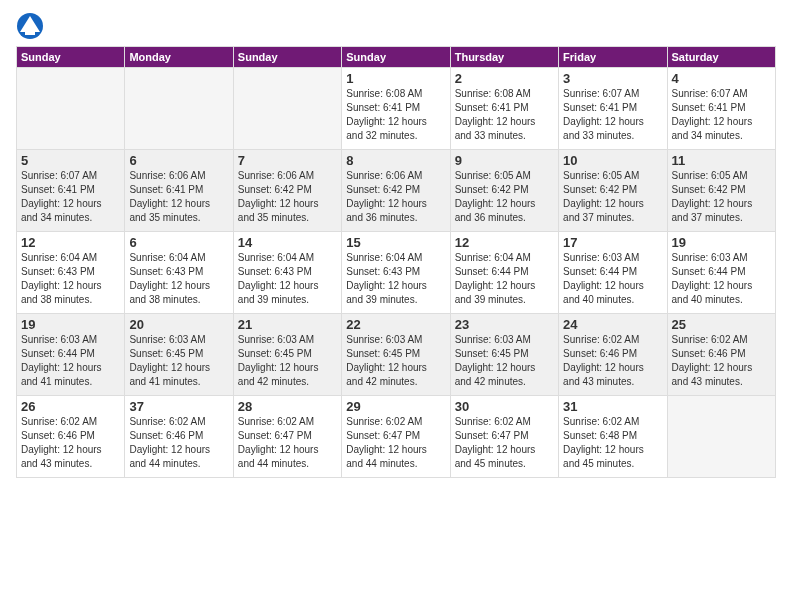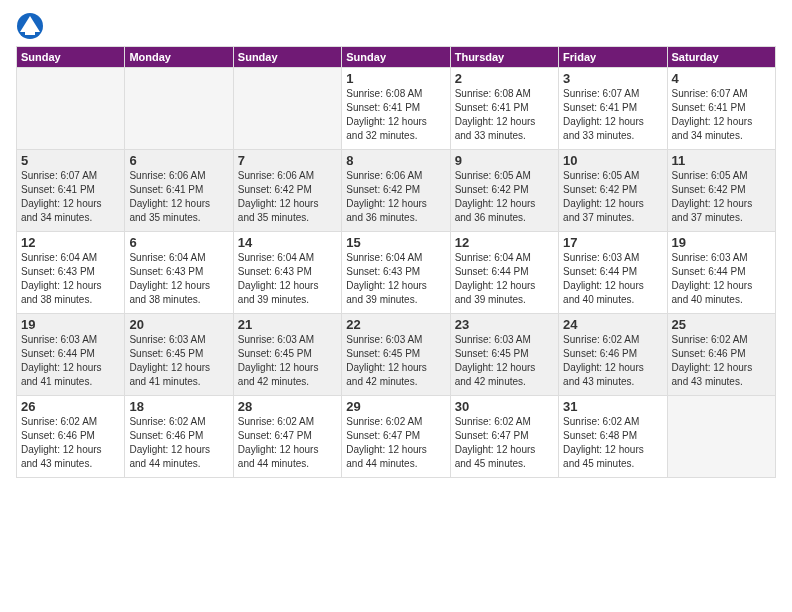--- a/index.html
+++ b/index.html
@@ -242,21 +242,21 @@
             <div class="day-num">25</div>
             <div class="day-info">Sunrise: 6:02 AM<br>Sunset: 6:46 PM<br>Daylight: 12 hours<br>and 43 minutes.</div>
           </td>
         </tr>
         <tr>
           <td>
             <div class="day-num">26</div>
             <div class="day-info">Sunrise: 6:02 AM<br>Sunset: 6:46 PM<br>Daylight: 12 hours<br>and 43 minutes.</div>
           </td>
           <td>
-            <div class="day-num">18</div>
+            <div class="day-num">37</div>
             <div class="day-info">Sunrise: 6:02 AM<br>Sunset: 6:46 PM<br>Daylight: 12 hours<br>and 44 minutes.</div>
           </td>
           <td>
             <div class="day-num">28</div>
             <div class="day-info">Sunrise: 6:02 AM<br>Sunset: 6:47 PM<br>Daylight: 12 hours<br>and 44 minutes.</div>
           </td>
           <td>
             <div class="day-num">29</div>
             <div class="day-info">Sunrise: 6:02 AM<br>Sunset: 6:47 PM<br>Daylight: 12 hours<br>and 44 minutes.</div>
           </td>

